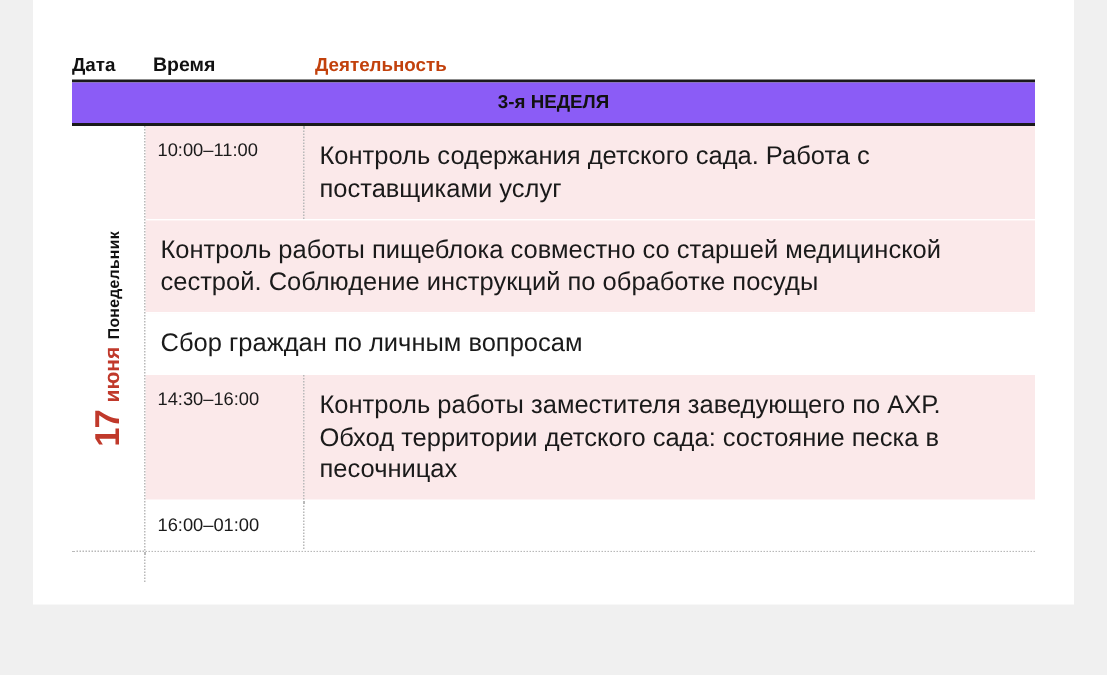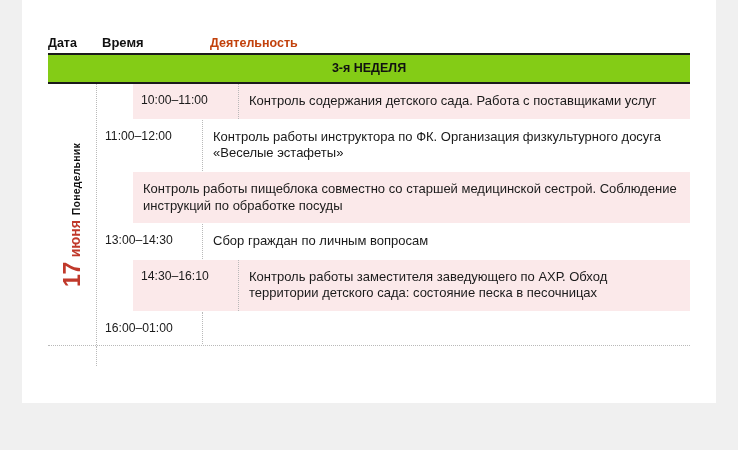--- a/index.html
+++ b/index.html
@@ -63,21 +63,21 @@
 
   
   .week-band {
     height: 27px;
     line-height: 27px;
     text-align: center;
     font-size: 12.5px;
     font-weight: bold;
     color: #111;
     border-bottom: 2px solid #1a1a1a;
-    background: #84cc16;
+    background: #8b5cf6;
   }
 
   
   .body-wrap {
     display: flex;
     border-bottom: 1px dotted #b9b9b9;
   }
   .day-cell {
     width: 48px;
     flex: 0 0 48px;
@@ -117,40 +117,39 @@
     flex: 1 1 auto;
     min-width: 0;
   }
   .row {
     display: flex;
     align-items: stretch;
     border-bottom: 1px solid #ffffff;
   }
   .row.shade {
     background: #fbe9ea;
-    margin-left: 36px;
   }
   .row.plain {
     background: #ffffff;
   }
   .cell-time {
     width: 106px;
     flex: 0 0 106px;
     box-sizing: border-box;
     padding: 9px 6px 9px 8px;
     font-size: 12.2px;
     color: #1a1a1a;
     border-right: 1px dotted #b9b9b9;
     white-space: nowrap;
   }
   .cell-act {
     flex: 1 1 auto;
     box-sizing: border-box;
     padding: 9px 10px 9px 10px;
-    font-size: 13px;
+    font-size: 17px;
     line-height: 1.28;
     color: #1a1a1a;
   }
   .spacer {
     height: 20px;
     border-right: 1px dotted #b9b9b9;
     width: 48px;
   }
   .tail {
     display: flex;
@@ -179,36 +178,31 @@
         </div>
       </div>
 
       <div class="rows">
 
         <div class="row shade">
           <div class="cell-time">10:00–11:00</div>
           <div class="cell-act">Контроль содержания детского сада. Работа с поставщиками услуг</div>
         </div>
 
-        <div class="row plain">
-          <div class="cell-time">11:00–12:00</div>
-          <div class="cell-act">Контроль работы инструктора по ФК. Организация физкультурного досуга «Веселые эстафеты»</div>
-        </div>
 
         <div class="row shade">
           <div class="cell-act">Контроль работы пищеблока совместно со старшей медицинской сестрой. Соблюдение инструкций по обработке посуды</div>
         </div>
 
         <div class="row plain">
-          <div class="cell-time">13:00–14:30</div>
           <div class="cell-act">Сбор граждан по личным вопросам</div>
         </div>
 
         <div class="row shade">
-          <div class="cell-time">14:30–16:10</div>
+          <div class="cell-time">14:30–16:00</div>
           <div class="cell-act">Контроль работы заместителя заведующего по АХР. Обход территории детского сада: состояние песка в песочницах</div>
         </div>
 
         <div class="row plain">
           <div class="cell-time">16:00–01:00</div>
         </div>
 
       </div>
     </div>
 

